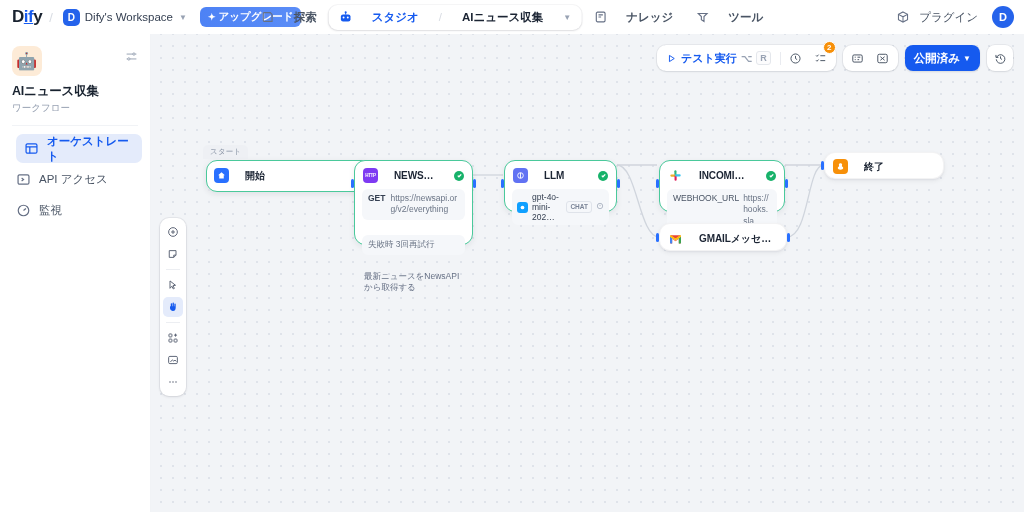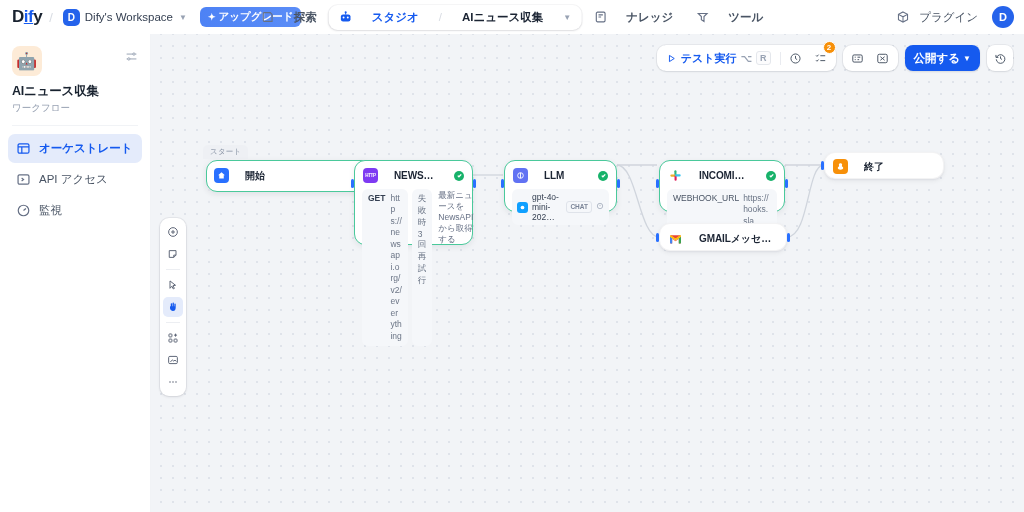--- a/index.html
+++ b/index.html
@@ -87,21 +87,21 @@
   }
   .app-menu { margin-left: auto; color: #98a2b3; cursor: pointer; padding-top: 3px; }
   .app-name { font-size: 12.5px; font-weight: 700; color: #18222f; margin: 7px 0 0 4px; letter-spacing: -0.2px; }
   .app-type { font-size: 9.5px; color: #98a2b3; margin: 2px 0 0 4px; }
   .side-div { height: 1px; background: #f1f3f6; margin: 10px 4px 8px 4px; }
   .side-item {
     display: flex; align-items: center; gap: 8px;
     height: 29px; border-radius: 7px; padding: 0 8px;
     font-size: 11.5px; color: #495464; cursor: pointer; margin-bottom: 2px;
   }
-  .side-item.active { background: #e4ebfb; color: #155aef; font-weight: 600; }
+  .side-item.active { background: #e4ebfb; color: #155aef; font-weight: 600; margin-left: 8px; }
   .side-ico { width: 15px; height: 15px; display: flex; align-items: center; justify-content: center; flex: 0 0 15px; }
 
   
   .canvas {
     position: absolute; top: 34px; left: 151px;
     width: 873px; height: 478px;
     background-color: #f2f4f7;
     background-image: radial-gradient(circle, #dfe3ea 1px, transparent 1px);
     background-size: 12px 12px;
     background-position: 4px 6px;
@@ -194,21 +194,21 @@
     font-size: 10px; font-weight: 700; color: #1b2433;
     white-space: nowrap; overflow: hidden; text-overflow: ellipsis;
     letter-spacing: -0.1px;
   }
   .n-check {
     margin-left: auto; width: 10px; height: 10px; border-radius: 50%;
     background: #17b26a; display: flex; align-items: center; justify-content: center;
     flex: 0 0 10px;
   }
   .n-check svg { width: 7px; height: 7px; }
-  .node-body { padding: 0 7px 7px 7px; display: flex; flex-direction: row; gap: 4px; }
+  .node-body { padding: 0 7px 7px 7px; display: flex; flex-direction: column; gap: 15px; }
   .chip {
     background: #f5f7fa; border-radius: 6px; padding: 4px 6px;
     font-size: 8.5px; color: #495464; line-height: 1.35;
     display: flex; align-items: flex-start; gap: 5px;
   }
   .chip .method { font-weight: 700; color: #354052; font-size: 8.5px; padding-top: 0; }
   .chip .url { color: #6b7586; word-break: break-all; }
   .chip-plain { background: #f5f7fa; border-radius: 6px; padding: 4px 6px; font-size: 8.5px; color: #6b7586; }
   .node-desc { font-size: 8.5px; color: #667085; padding: 1px 2px 0 2px; line-height: 1.3; }
   .model-chip {
@@ -394,21 +394,21 @@
       </div>
       <div class="tb-icon-btn">
         <svg width="13" height="13" viewBox="0 0 16 16" fill="none" stroke="#495464" stroke-width="1.2">
             <rect x="2.2" y="2.8" width="11.6" height="10.4" rx="1.8"></rect>
             <path d="M5.4 5.8l5.2 4.4M10.6 5.8l-5.2 4.4"></path>
           </svg>
       </div>
     </div>
 
     <button class="publish-btn">
-      <span>公開する</span>
+      <span>公開済み</span>
       <span style="font-size:8px">▼</span>
     </button>
 
     <div class="hist-btn">
       <svg width="13" height="13" viewBox="0 0 16 16" fill="none" stroke="#495464" stroke-width="1.2">
           <path d="M3.2 6.6A5.3 5.3 0 1 1 2.8 9"></path>
           <path d="M2.4 3.6v3h3"></path>
           <path d="M8 5.4V8l1.9 1.2"></path>
         </svg>
     </div>

